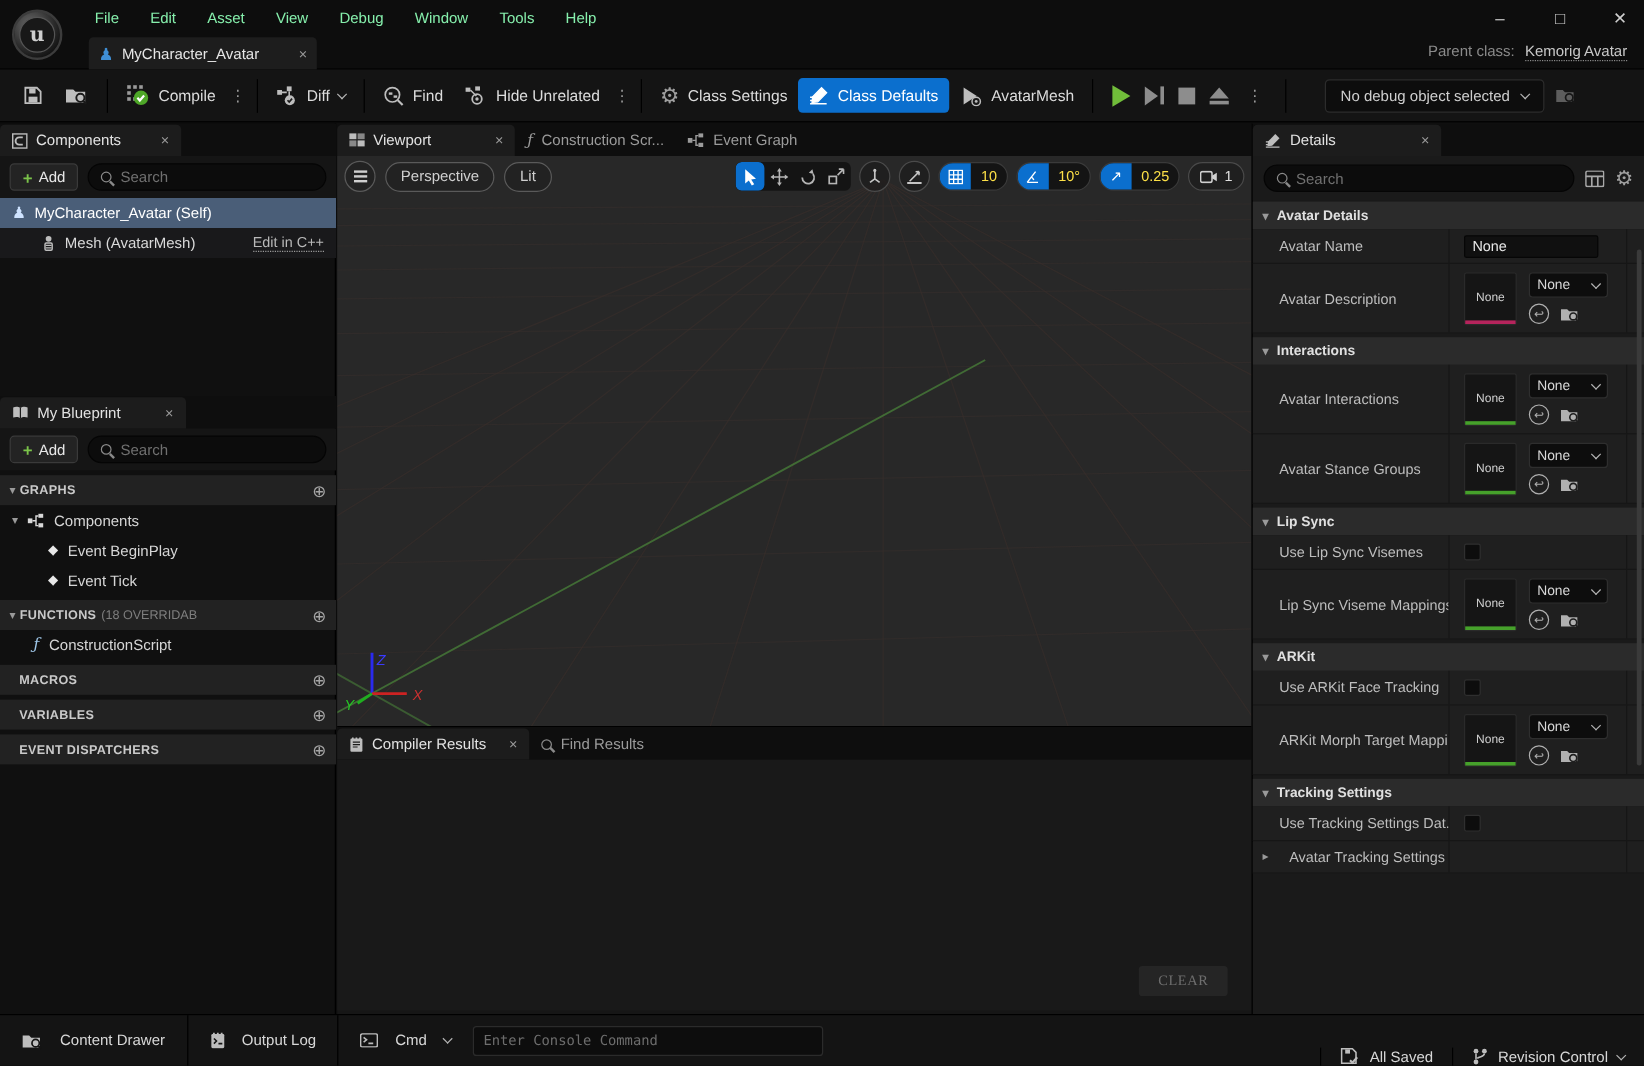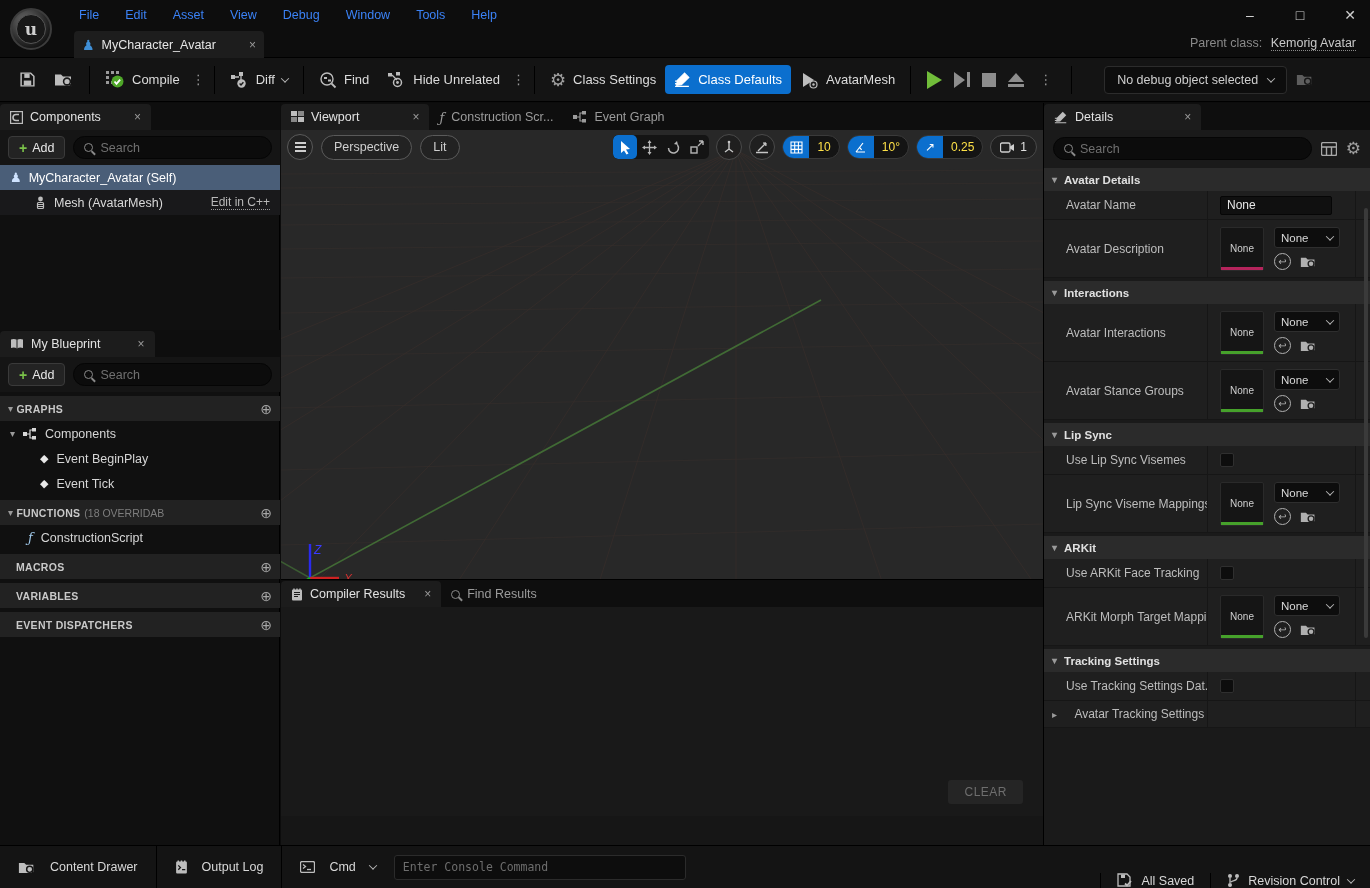--- a/index.html
+++ b/index.html
@@ -6,21 +6,21 @@
   html,body{width:1370px;height:888px;background:#0c0c0c;overflow:hidden;color:#d6d6d6;font-size:12px;-webkit-font-smoothing:antialiased;}
   .abs{position:absolute;}
   
   #titlebar{position:absolute;left:0;top:0;width:1370px;height:30px;background:#0d0d0d;}
   #uelogo{position:absolute;left:10px;top:8px;width:42px;height:42px;border-radius:50%;
     background:radial-gradient(circle at 35% 30%,#6a6a6a,#2a2a2a 55%,#111 80%);
     border:2px solid #3c3c3c;z-index:30;display:flex;align-items:center;justify-content:center;}
   #uelogo .inner{width:30px;height:30px;border-radius:50%;background:#181818;border:1px solid #555;
     display:flex;align-items:center;justify-content:center;color:#cfcfcf;font-weight:bold;font-size:17px;font-family:"DejaVu Serif",serif;}
   .menus{position:absolute;left:68px;top:0;height:30px;display:flex;align-items:center;gap:4px;}
-  .menu-item{padding:4px 11px;color:#3b82f6;font-size:12.5px;border-radius:3px;cursor:default;}
+  .menu-item{padding:4px 11px;color:#86efac;font-size:12.5px;border-radius:3px;cursor:default;}
   .winbtns{position:absolute;right:8px;top:0;height:30px;display:flex;align-items:center;gap:26px;color:#cfcfcf;font-size:14px;}
   .winbtn{width:24px;text-align:center;cursor:default;}
   
   #tabrow{position:absolute;left:0;top:30px;width:1370px;height:28px;background:#0d0d0d;border-bottom:1px solid #000;}
   .asset-tab{position:absolute;left:74px;top:1px;height:27px;width:190px;background:#1d1d1d;border-radius:4px 4px 0 0;
     display:flex;align-items:center;padding:0 8px;gap:7px;}
   .asset-tab .pawn{color:#3f8fd6;font-size:14px;line-height:1;}
   .asset-tab .lbl{color:#e6e6e6;font-size:12.5px;flex:1;}
   .tab-close{color:#9a9a9a;font-size:12px;}
   .parentclass{position:absolute;right:14px;top:6px;font-size:12.5px;}
@@ -89,23 +89,23 @@
   .toolgrp{display:flex;align-items:center;background:#141414;border-radius:5px;overflow:hidden;}
   .toolbtn{width:24px;height:24px;display:flex;align-items:center;justify-content:center;}
   .toolbtn.on{background:#0b6fce;border-radius:5px;}
   .circbtn{width:26px;height:26px;border:1px solid #4a4a4a;border-radius:50%;background:rgba(25,25,25,.6);
     display:flex;align-items:center;justify-content:center;}
   .snapgrp{display:flex;align-items:center;height:24px;background:#141414;border:1px solid #3a3a3a;border-radius:13px;overflow:hidden;}
   .snapgrp .ic{width:26px;height:24px;background:#0b6fce;display:flex;align-items:center;justify-content:center;color:#fff;font-size:12px;}
   .snapgrp .val{padding:0 8px;color:#fde047;font-size:12px;}
   .campill{display:flex;align-items:center;gap:5px;height:24px;border:1px solid #4a4a4a;border-radius:13px;padding:0 9px;background:rgba(25,25,25,.6);color:#e0e0e0;font-size:12px;}
   
-  #bottompanel{position:absolute;left:0;top:476px;width:762px;height:237px;background:#191919;border-top:1px solid #000;}
+  #bottompanel{position:absolute;left:0;top:502px;width:762px;height:237px;background:#191919;border-top:1px solid #000;}
   .clearbtn{position:absolute;right:20px;bottom:12px;background:#252525;border-radius:3px;color:#6e6e6e;
-    font-size:12px;letter-spacing:.5px;padding:5px 16px;}
+    font-size:12px;letter-spacing:.5px;padding:5px 16px;font-family:Liberation Serif, serif;}
   
   #details{position:absolute;left:1043px;top:103px;width:327px;height:742px;background:#1a1a1a;border-left:1px solid #000;}
   .det-search{display:flex;align-items:center;gap:9px;padding:7px 9px;background:#1a1a1a;}
   .d-scroll{position:relative;}
   .d-header{height:23px;background:#2b2b2b;display:flex;align-items:center;gap:7px;padding:0 8px;margin-top:3px;
     font-weight:bold;font-size:11.5px;color:#e0e0e0;}
   .d-row{display:flex;align-items:stretch;background:#1f1f1f;border-bottom:1px solid #161616;}
   .d-name{width:164px;display:flex;align-items:center;padding-left:22px;color:#bdbdbd;font-size:12px;border-right:1px solid #161616;
     white-space:nowrap;overflow:hidden;}
   .d-val{flex:1;display:flex;align-items:center;padding-left:12px;border-right:1px solid #161616;}

